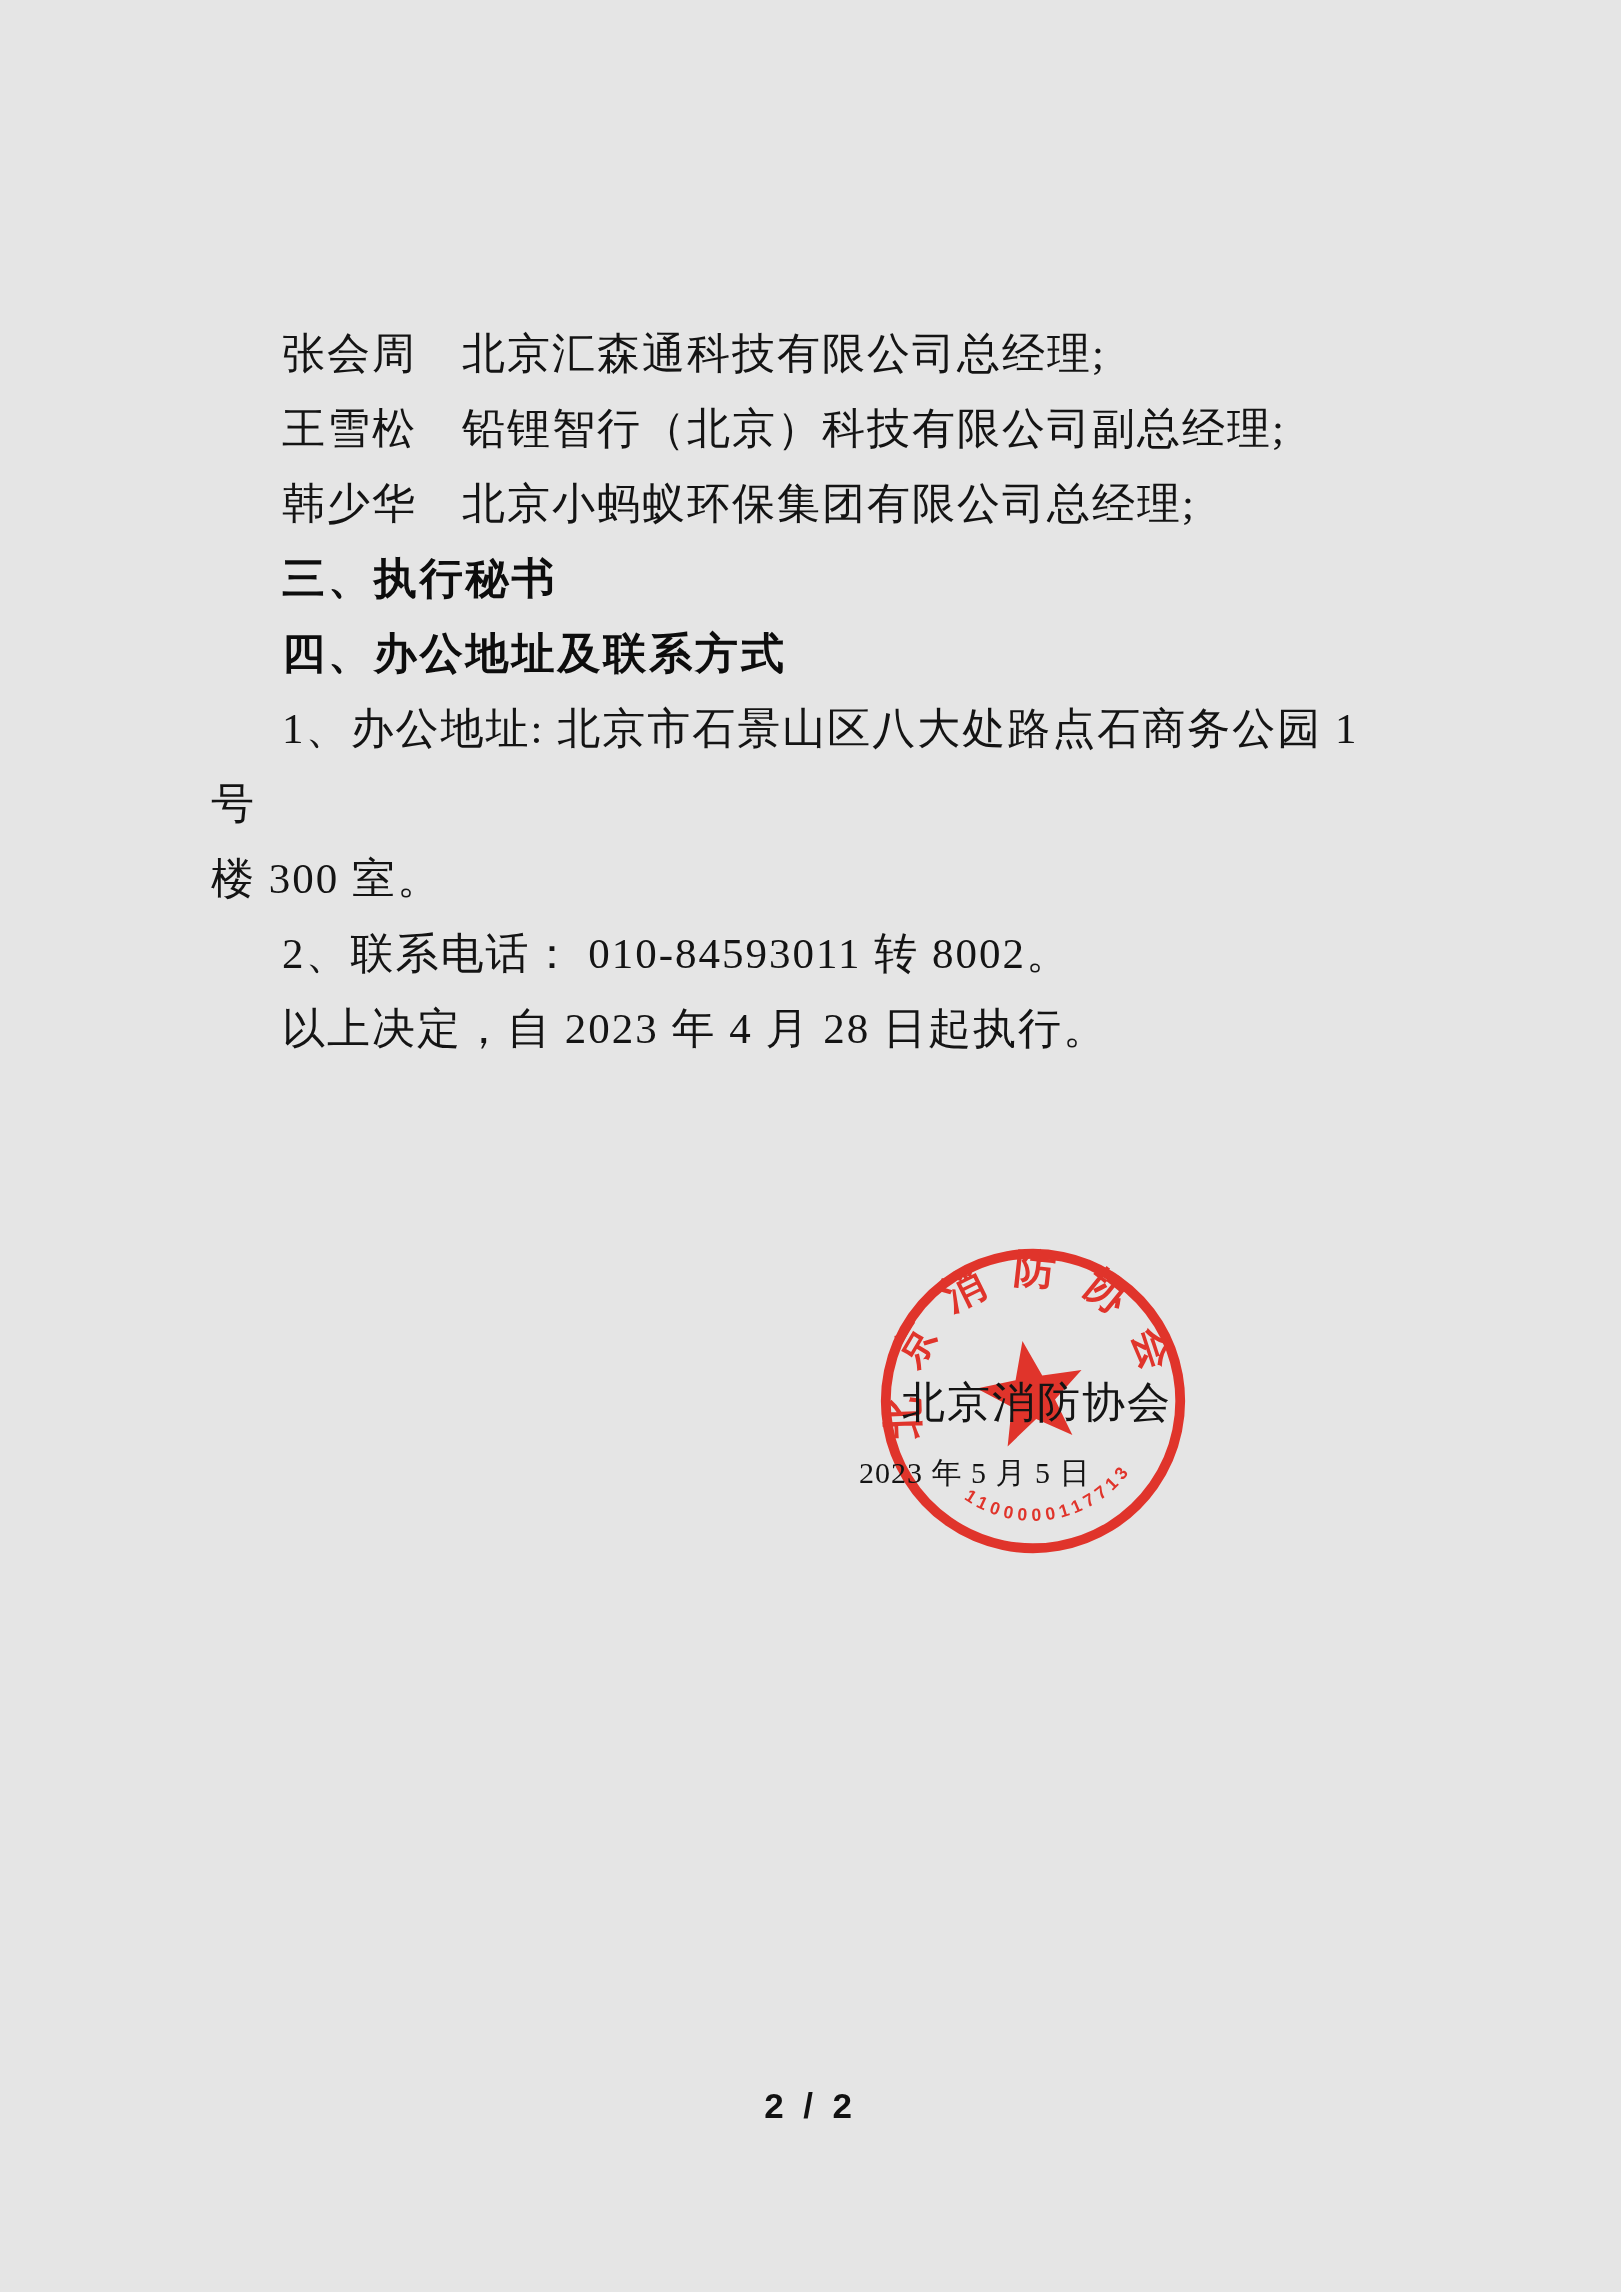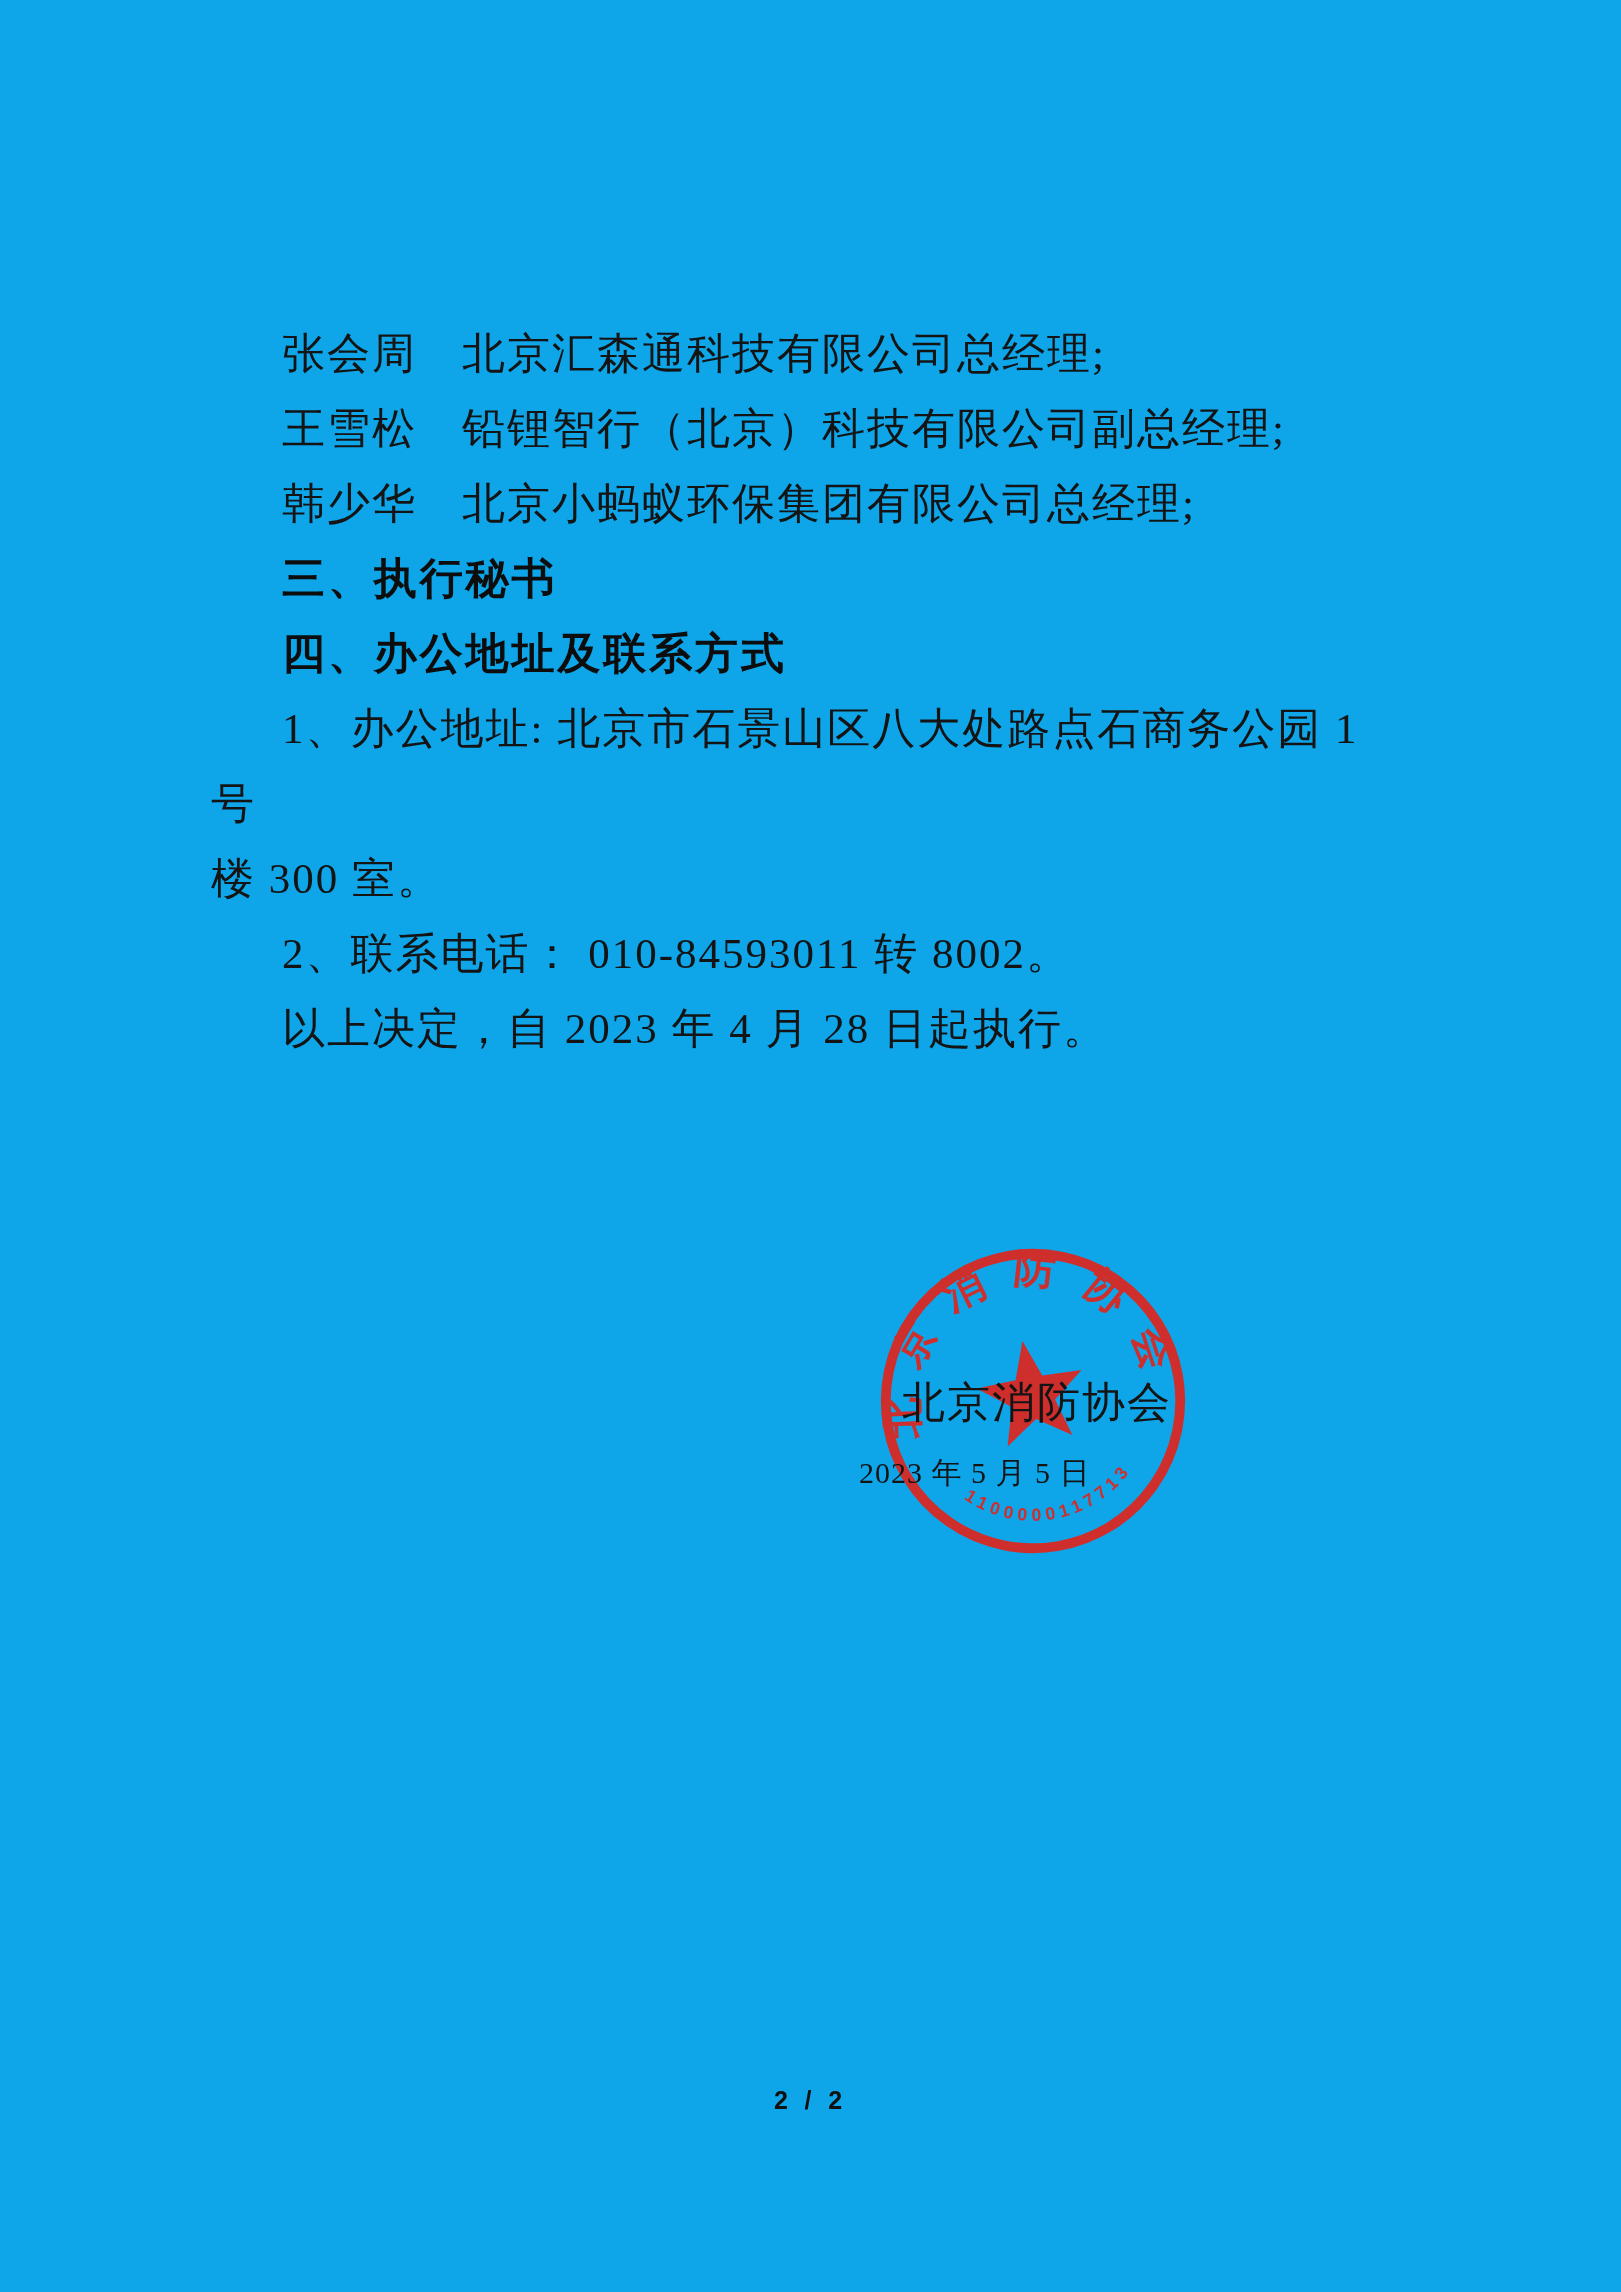--- a/index.html
+++ b/index.html
@@ -1,20 +1,20 @@
 <!DOCTYPE html>
 <html style="--seal-color: #e0261c;"><head>
 <meta charset="utf-8">
 <style>
   html, body { margin: 0; padding: 0; background: #ffffff; }
   .page {
     position: relative;
     width: 1621px;
     height: 2293px;
-    background: #0ea5e9;
+    background: #e5e5e5;
     overflow: hidden;
     font-family: "Liberation Serif", "DejaVu Serif", serif;
     color: #141414;
   }
   .content {
     position: absolute;
     left: 211px;
     top: 316px;
     width: 1202px;
   }
@@ -74,21 +74,21 @@
     font-size: 30px;
     letter-spacing: 1px;
     white-space: pre-wrap;
   }
   .page-num {
     position: absolute;
     left: 0;
     right: 0;
     top: 2086px;
     text-align: center;
-    font-size: 25px;
+    font-size: 35px;
     letter-spacing: 4.9px;
     font-family: "Liberation Sans", "DejaVu Sans", sans-serif;
     font-weight: bold;
     color: #111;
     white-space: pre-wrap;
   }
 </style>
 </head>
 <body>
 

